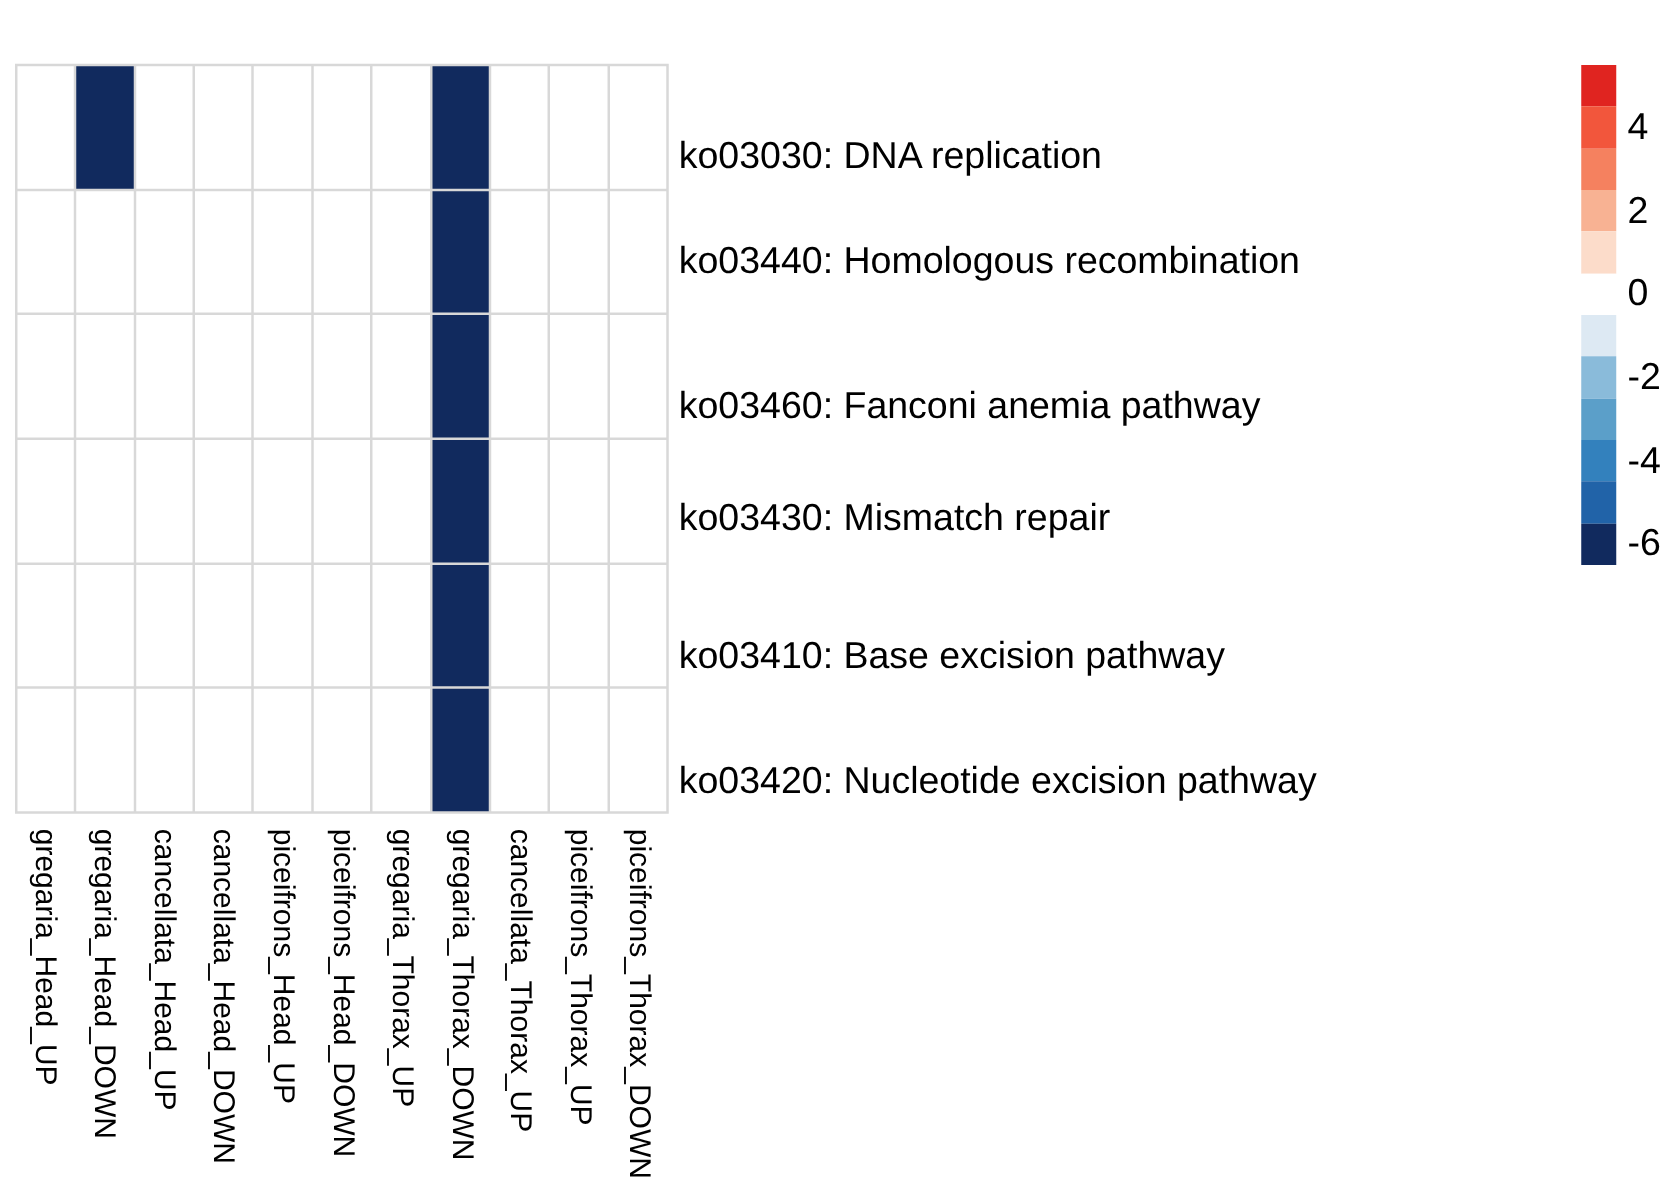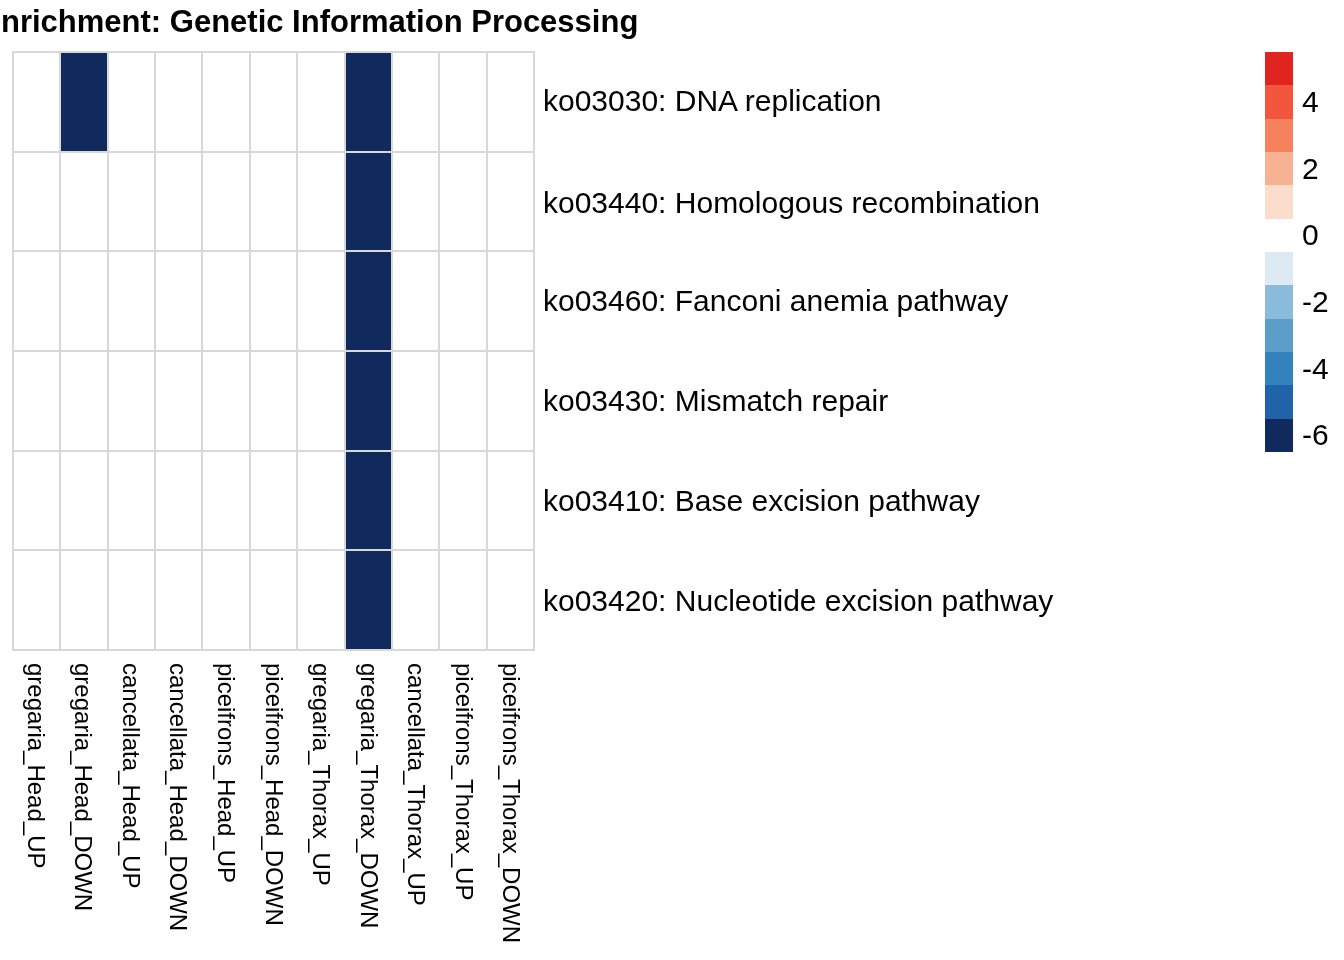--- a/index.html
+++ b/index.html
@@ -30,38 +30,38 @@
     position:absolute;
     transform:rotate(90deg);
     transform-origin:0 0;
     font-size:24px;line-height:24px;
     white-space:nowrap;
   }
   .row-label{
     position:absolute;left:543px;
     font-size:30px;line-height:30px;
     white-space:nowrap;
+    margin-top:24px;
   }
   #legend-blocks{
     position:absolute;left:1265px;top:52px;
     width:28px;height:400px;
     display:flex;flex-direction:column;
   }
   .legend-block{width:28px;flex:1 1 auto;}
   .legend-tick{
     position:absolute;left:1302px;
     font-size:30px;line-height:30px;
     white-space:nowrap;
   }
 </style>
 </head>
 <body>
 
 <div id="canvas">
-  <div class="title">nrichment: Genetic Information Processing</div>
   <div id="heatmap-grid" style="background: rgb(216, 216, 216);">
       <div class="cell" style="background: rgb(255, 255, 255);"></div>
       <div class="cell" style="background: rgb(17, 42, 94);"></div>
       <div class="cell" style="background: rgb(255, 255, 255);"></div>
       <div class="cell" style="background: rgb(255, 255, 255);"></div>
       <div class="cell" style="background: rgb(255, 255, 255);"></div>
       <div class="cell" style="background: rgb(255, 255, 255);"></div>
       <div class="cell" style="background: rgb(255, 255, 255);"></div>
       <div class="cell" style="background: rgb(17, 42, 94);"></div>
       <div class="cell" style="background: rgb(255, 255, 255);"></div>
@@ -131,23 +131,23 @@
       <div class="col-label" style="left: 237.955px; top: 663px;">piceifrons_Head_UP</div>
       <div class="col-label" style="left: 285.5px; top: 663px;">piceifrons_Head_DOWN</div>
       <div class="col-label" style="left: 333.045px; top: 663px;">gregaria_Thorax_UP</div>
       <div class="col-label" style="left: 380.591px; top: 663px;">gregaria_Thorax_DOWN</div>
       <div class="col-label" style="left: 428.136px; top: 663px;">cancellata_Thorax_UP</div>
       <div class="col-label" style="left: 475.682px; top: 663px;">piceifrons_Thorax_UP</div>
       <div class="col-label" style="left: 523.227px; top: 663px;">piceifrons_Thorax_DOWN</div>
     </div>
   <div id="row-labels">
       <div class="row-label" style="top: 86px;">ko03030: DNA replication</div>
-      <div class="row-label" style="top: 188px;">ko03440: Homologous recombination</div>
+      <div class="row-label" style="top: 170px;">ko03440: Homologous recombination</div>
       <div class="row-label" style="top: 286px;">ko03460: Fanconi anemia pathway</div>
-      <div class="row-label" style="top: 386px; text-align: center;">ko03430: Mismatch repair</div>
+      <div class="row-label" style="top: 376px; text-align: center;">ko03430: Mismatch repair</div>
       <div class="row-label" style="top: 486px;">ko03410: Base excision pathway</div>
       <div class="row-label" style="top: 586px;">ko03420: Nucleotide excision pathway</div>
     </div>
   <div id="legend-blocks" style="height: 399.96px;">
       <div class="legend-block" style="background: rgb(224, 36, 32);"></div>
       <div class="legend-block" style="background: rgb(242, 86, 60);"></div>
       <div class="legend-block" style="background: rgb(245, 129, 95);"></div>
       <div class="legend-block" style="background: rgb(248, 178, 147);"></div>
       <div class="legend-block" style="background: rgb(252, 220, 202);"></div>
       <div class="legend-block" style="background: rgb(255, 255, 255);"></div>

